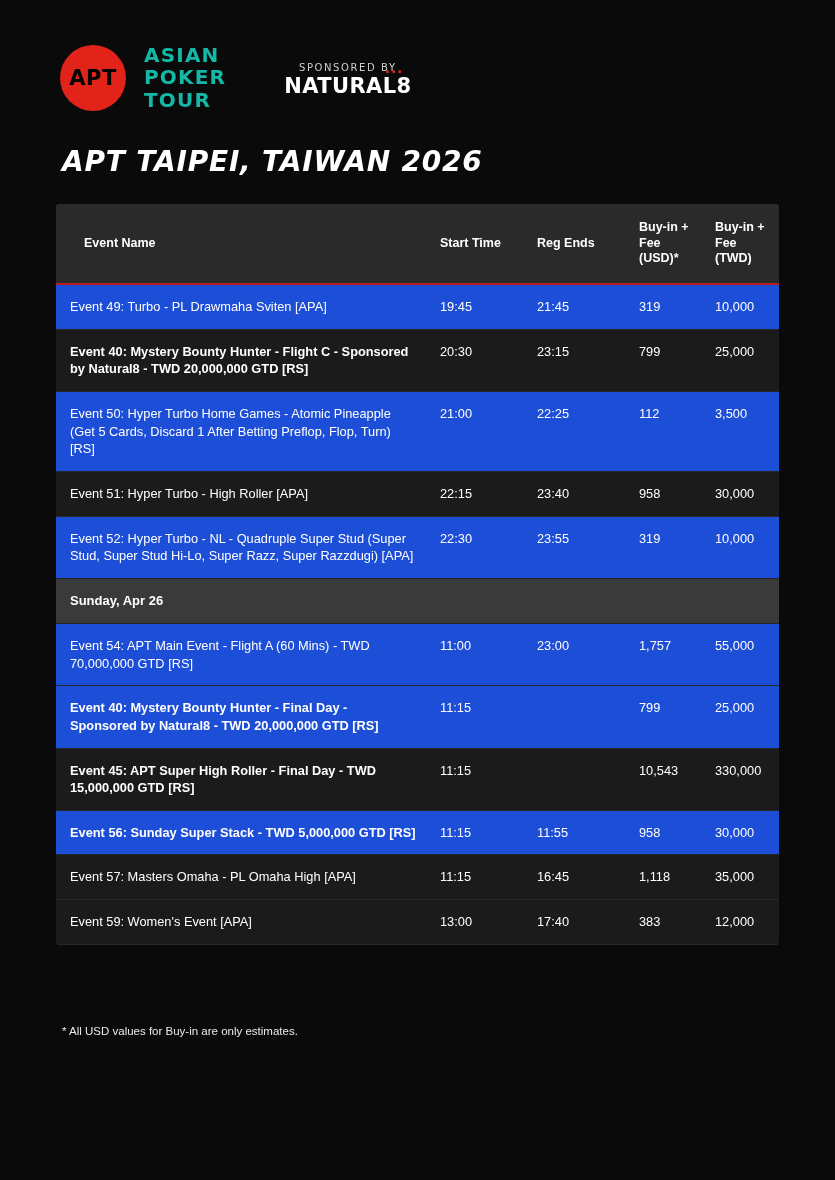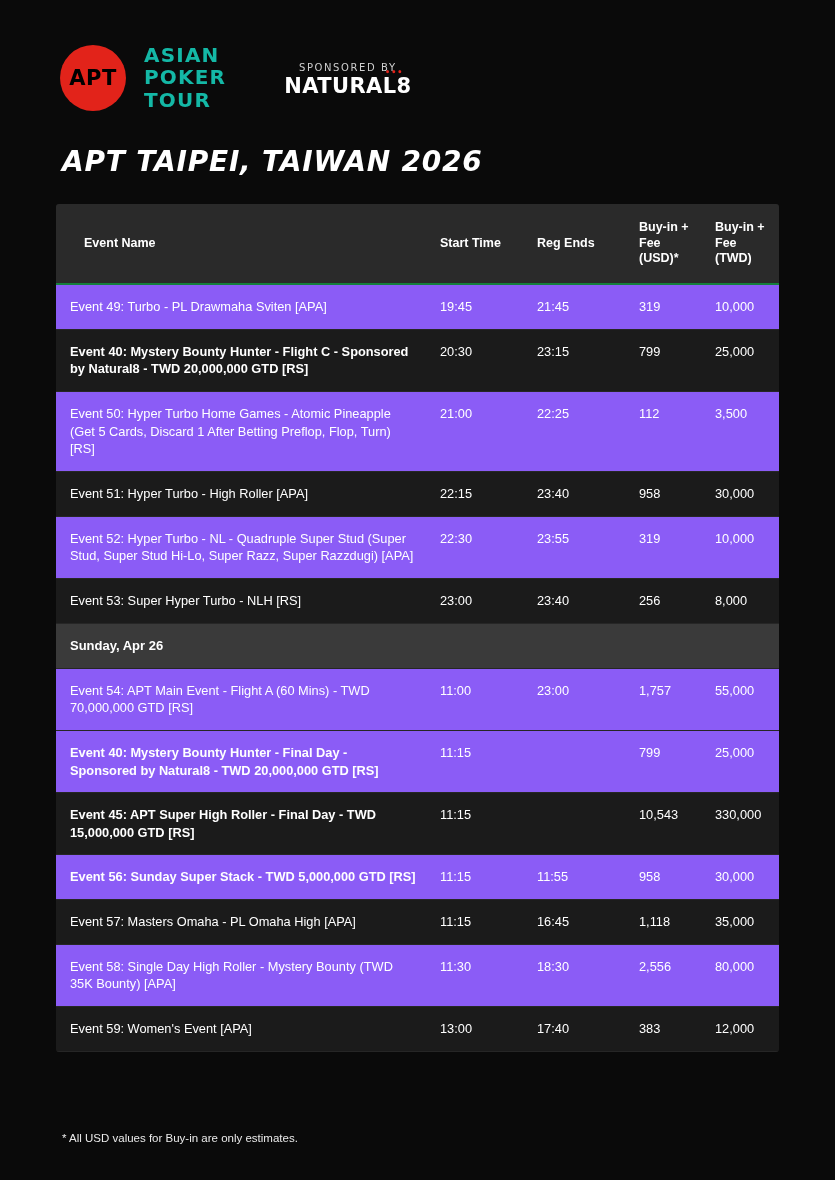--- a/index.html
+++ b/index.html
@@ -111,41 +111,41 @@
   }
   table.sched thead th {
     background: #2a2a2a;
     color: #ffffff;
     font-size: 12.5px;
     font-weight: bold;
     text-align: left;
     vertical-align: middle;
     padding: 16px 12px;
     height: 46px;
-    border-bottom: 2px solid #15803d;
+    border-bottom: 2px solid #b91c1c;
     line-height: 1.25;
   }
   table.sched thead th.c-event { padding-left: 28px; }
   col.c-event { width: 372px; }
   col.c-start { width: 97px; }
   col.c-reg   { width: 102px; }
   col.c-usd   { width: 76px; }
   col.c-twd   { width: 76px; }
 
   table.sched td {
     font-size: 12.8px;
     padding: 13px 12px;
     vertical-align: top;
     border-bottom: 1px solid #262626;
     line-height: 1.38;
     color: #ffffff;
   }
   table.sched td.c-event { padding-left: 14px; }
   tr.row-alt td { background: #1b1b1b; }
-  tr.row-base td { background: #8b5cf6; }
+  tr.row-base td { background: #1d4ed8; }
   tr.daybreak td {
     background: #3a3a3a;
     font-size: 13px;
     font-weight: bold;
     padding: 13px 14px;
     border-bottom: 1px solid #262626;
   }
   .ev-red { color: #e8342b; font-weight: bold; }
   .ev-gold { color: #c8a45c; font-weight: normal; }
   .ev-plain { color: #ffffff; }
@@ -231,27 +231,20 @@
             <td>958</td>
             <td>30,000</td>
           </tr>
           <tr class="row-base">
             <td class="c-event ev-plain">Event 52: Hyper Turbo - NL - Quadruple Super Stud (Super Stud, Super Stud Hi-Lo, Super Razz, Super Razzdugi) [APA]</td>
             <td>22:30</td>
             <td>23:55</td>
             <td>319</td>
             <td>10,000</td>
           </tr>
-          <tr class="row-alt">
-            <td class="c-event ev-plain">Event 53: Super Hyper Turbo - NLH [RS]</td>
-            <td>23:00</td>
-            <td>23:40</td>
-            <td>256</td>
-            <td>8,000</td>
-          </tr>
           <tr class="daybreak">
             <td colspan="5">Sunday, Apr 26</td>
           </tr>
           <tr class="row-base">
             <td class="c-event ev-gold">Event 54: APT Main Event - Flight A (60 Mins) - TWD 70,000,000 GTD [RS]</td>
             <td>11:00</td>
             <td>23:00</td>
             <td>1,757</td>
             <td>55,000</td>
           </tr>
@@ -276,27 +269,20 @@
             <td>958</td>
             <td>30,000</td>
           </tr>
           <tr class="row-alt">
             <td class="c-event ev-plain">Event 57: Masters Omaha - PL Omaha High [APA]</td>
             <td>11:15</td>
             <td>16:45</td>
             <td>1,118</td>
             <td>35,000</td>
           </tr>
-          <tr class="row-base">
-            <td class="c-event ev-plain">Event 58: Single Day High Roller - Mystery Bounty (TWD 35K Bounty) [APA]</td>
-            <td>11:30</td>
-            <td>18:30</td>
-            <td>2,556</td>
-            <td>80,000</td>
-          </tr>
           <tr class="row-alt">
             <td class="c-event ev-plain">Event 59: Women's Event [APA]</td>
             <td>13:00</td>
             <td>17:40</td>
             <td>383</td>
             <td>12,000</td>
           </tr>
         </tbody>
     </table>
   </div>

